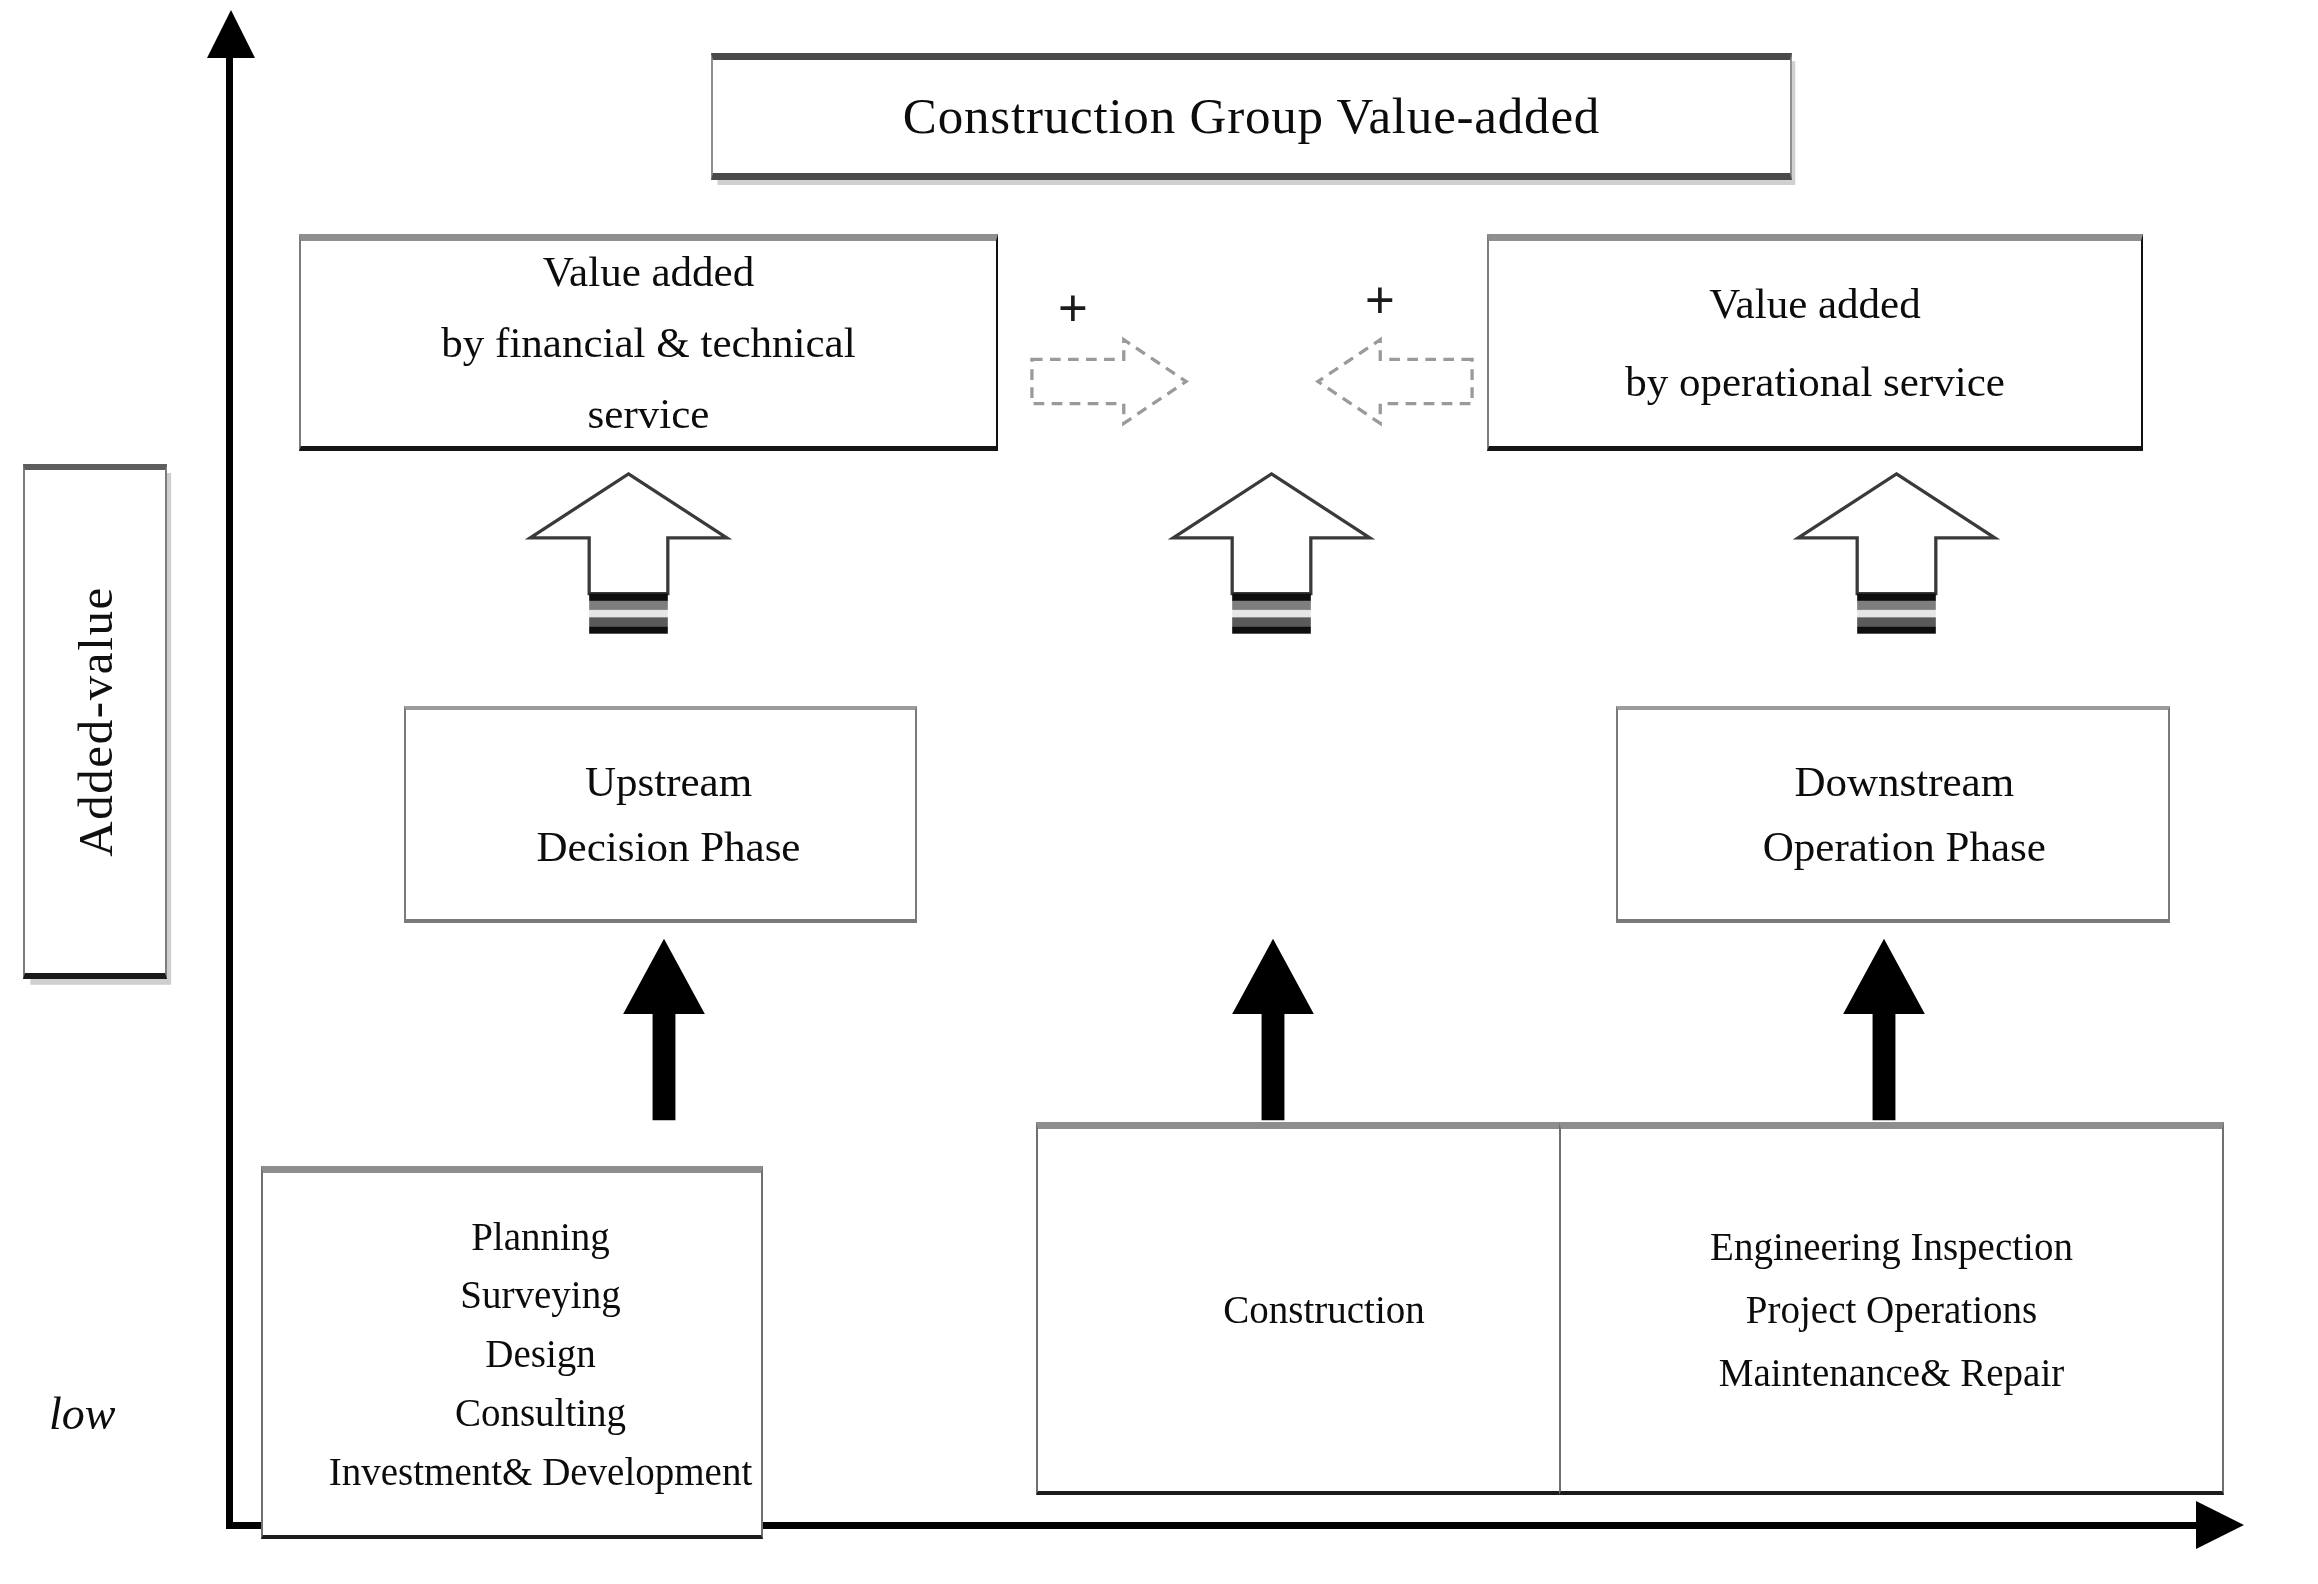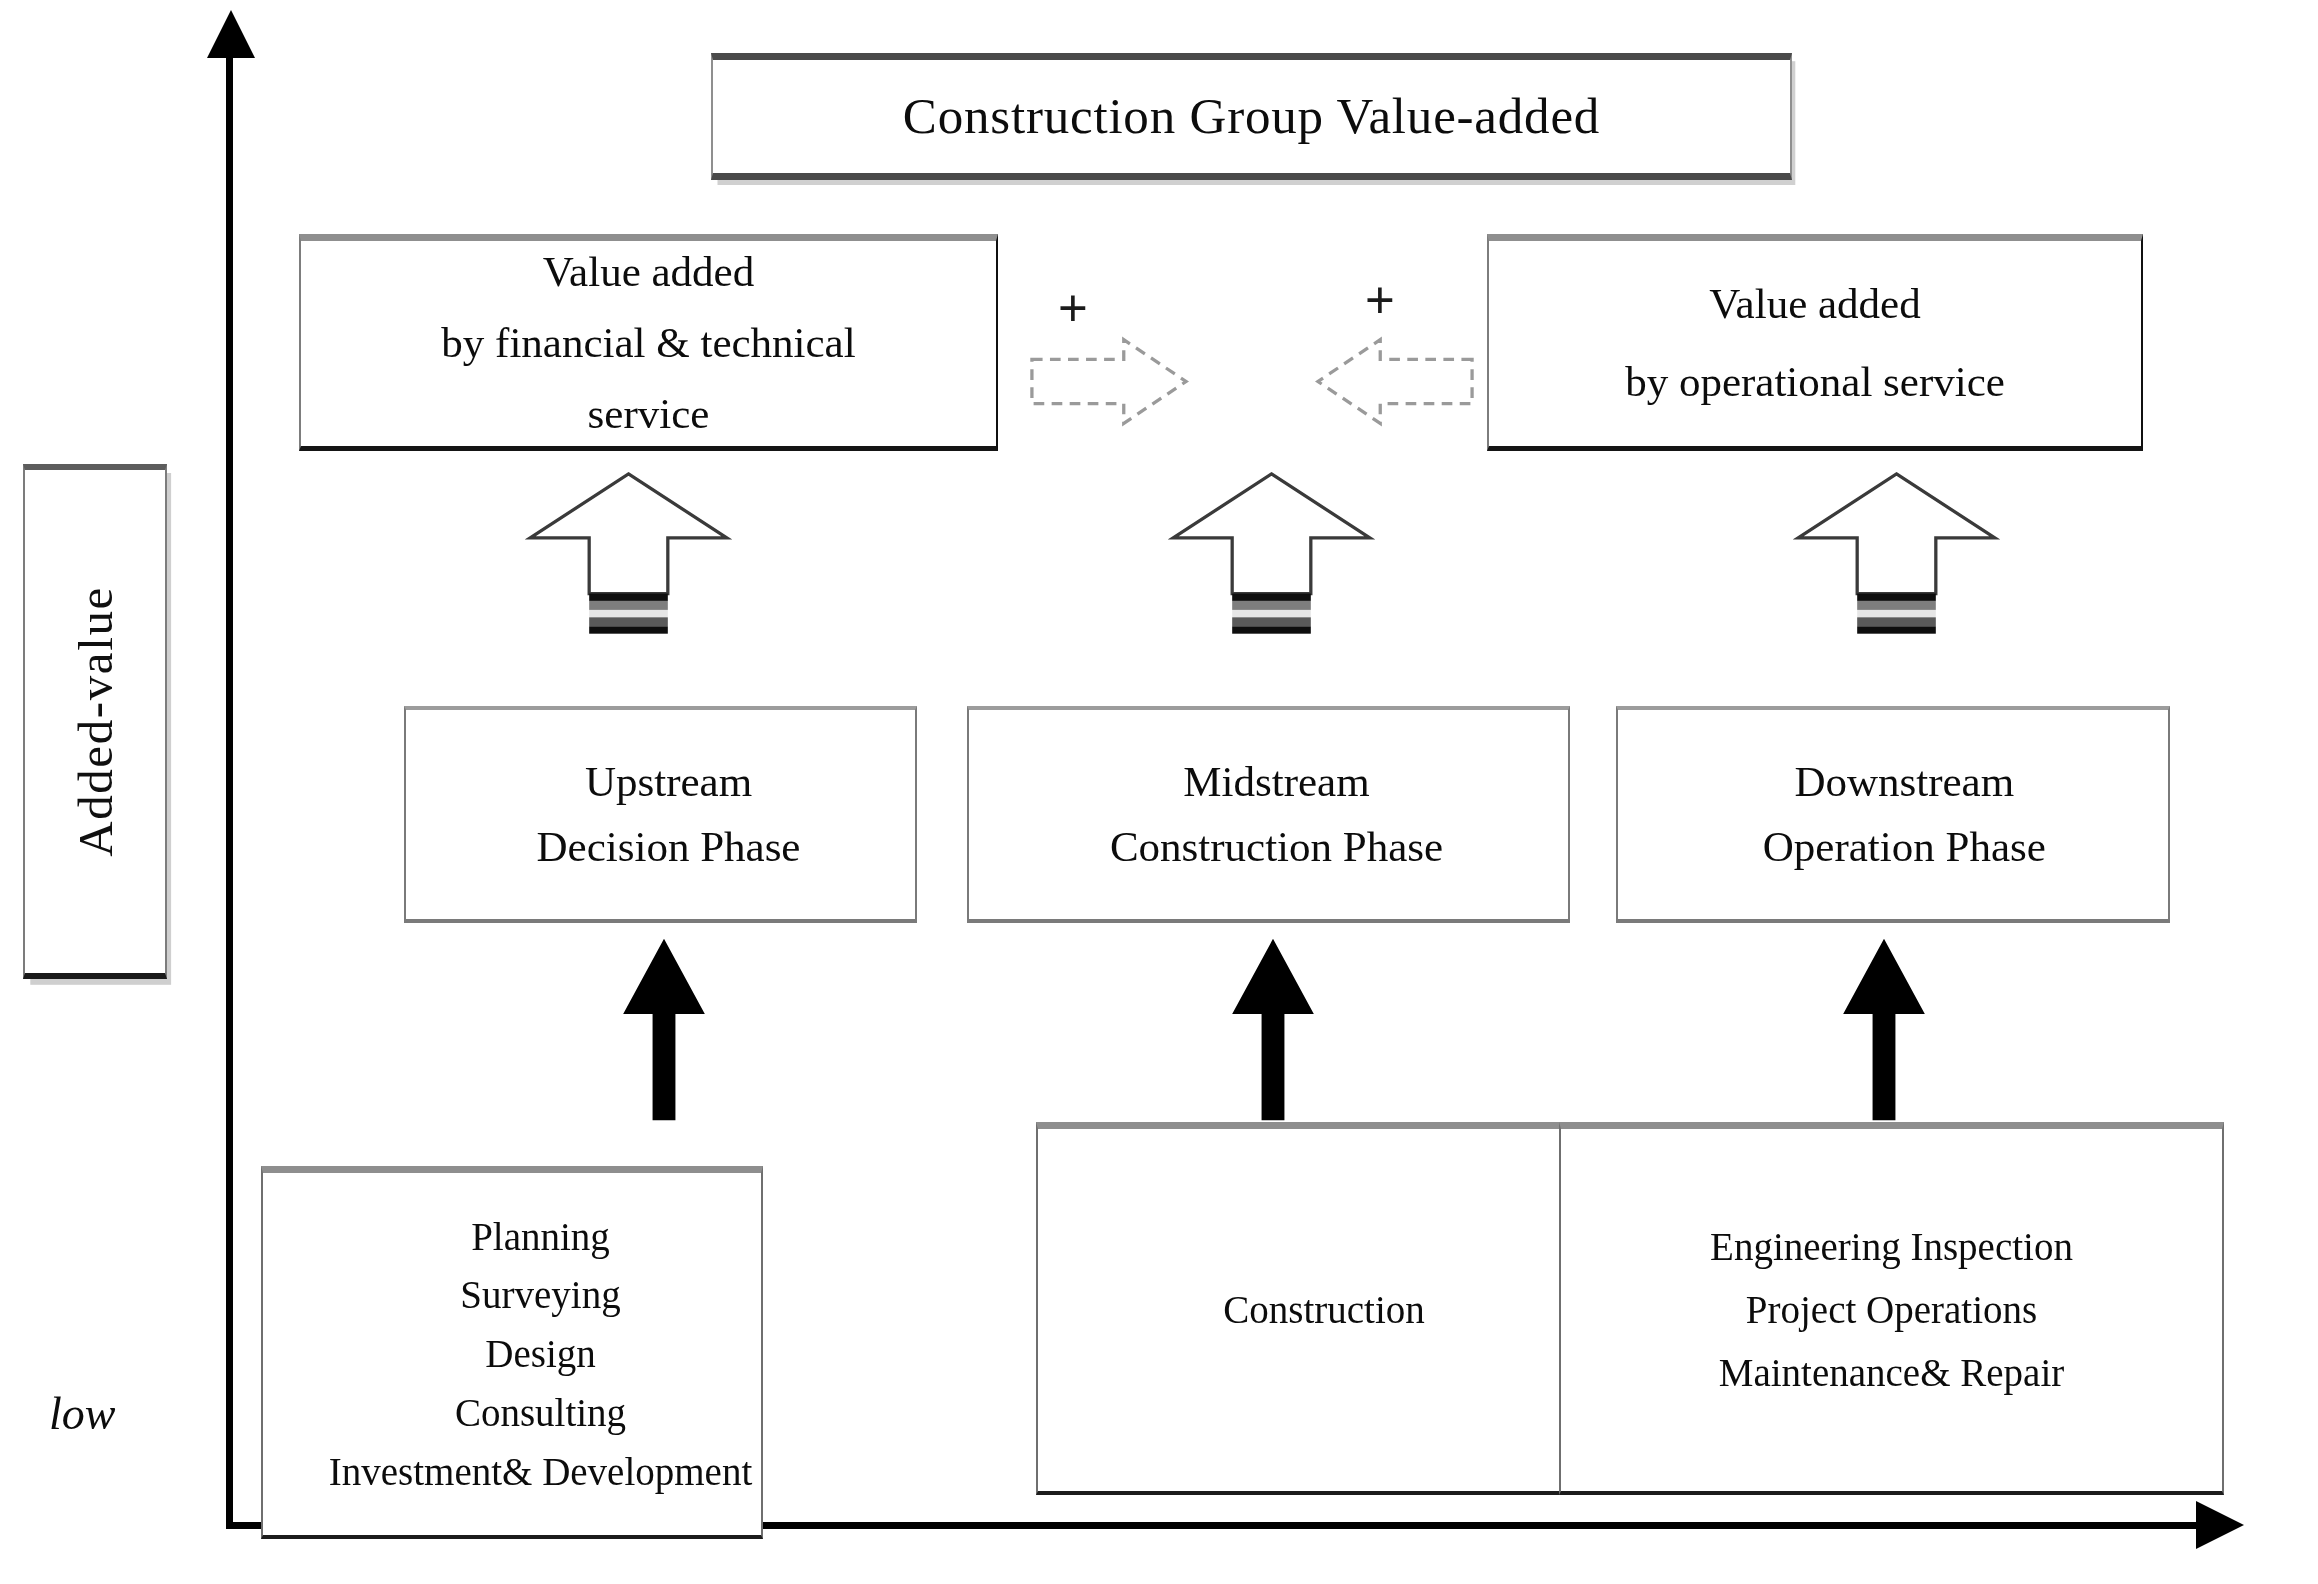--- a/index.html
+++ b/index.html
@@ -262,26 +262,20 @@
     <rect x="82" y="192" width="96" height="9" fill="#0e0e0e"></rect>
   </svg>
 
   <div class="box phase-box" id="phase-up">
     <div class="lines">
       <span class="ln">Upstream</span>
       <span class="ln">Decision Phase</span>
     </div>
   </div>
 
-  <div class="box phase-box" id="phase-mid">
-    <div class="lines">
-      <span class="ln">Midstream</span>
-      <span class="ln">Construction Phase</span>
-    </div>
-  </div>
 
   <div class="box phase-box" id="phase-down">
     <div class="lines">
       <span class="ln">Downstream</span>
       <span class="ln">Operation  Phase</span>
     </div>
   </div>
 
   <svg class="solid-arrow" id="solid-1" viewBox="0 0 120 230">
     <polygon points="60,4 110,96 74,96 74,226 46,226 46,96 10,96" fill="#000000"></polygon>

